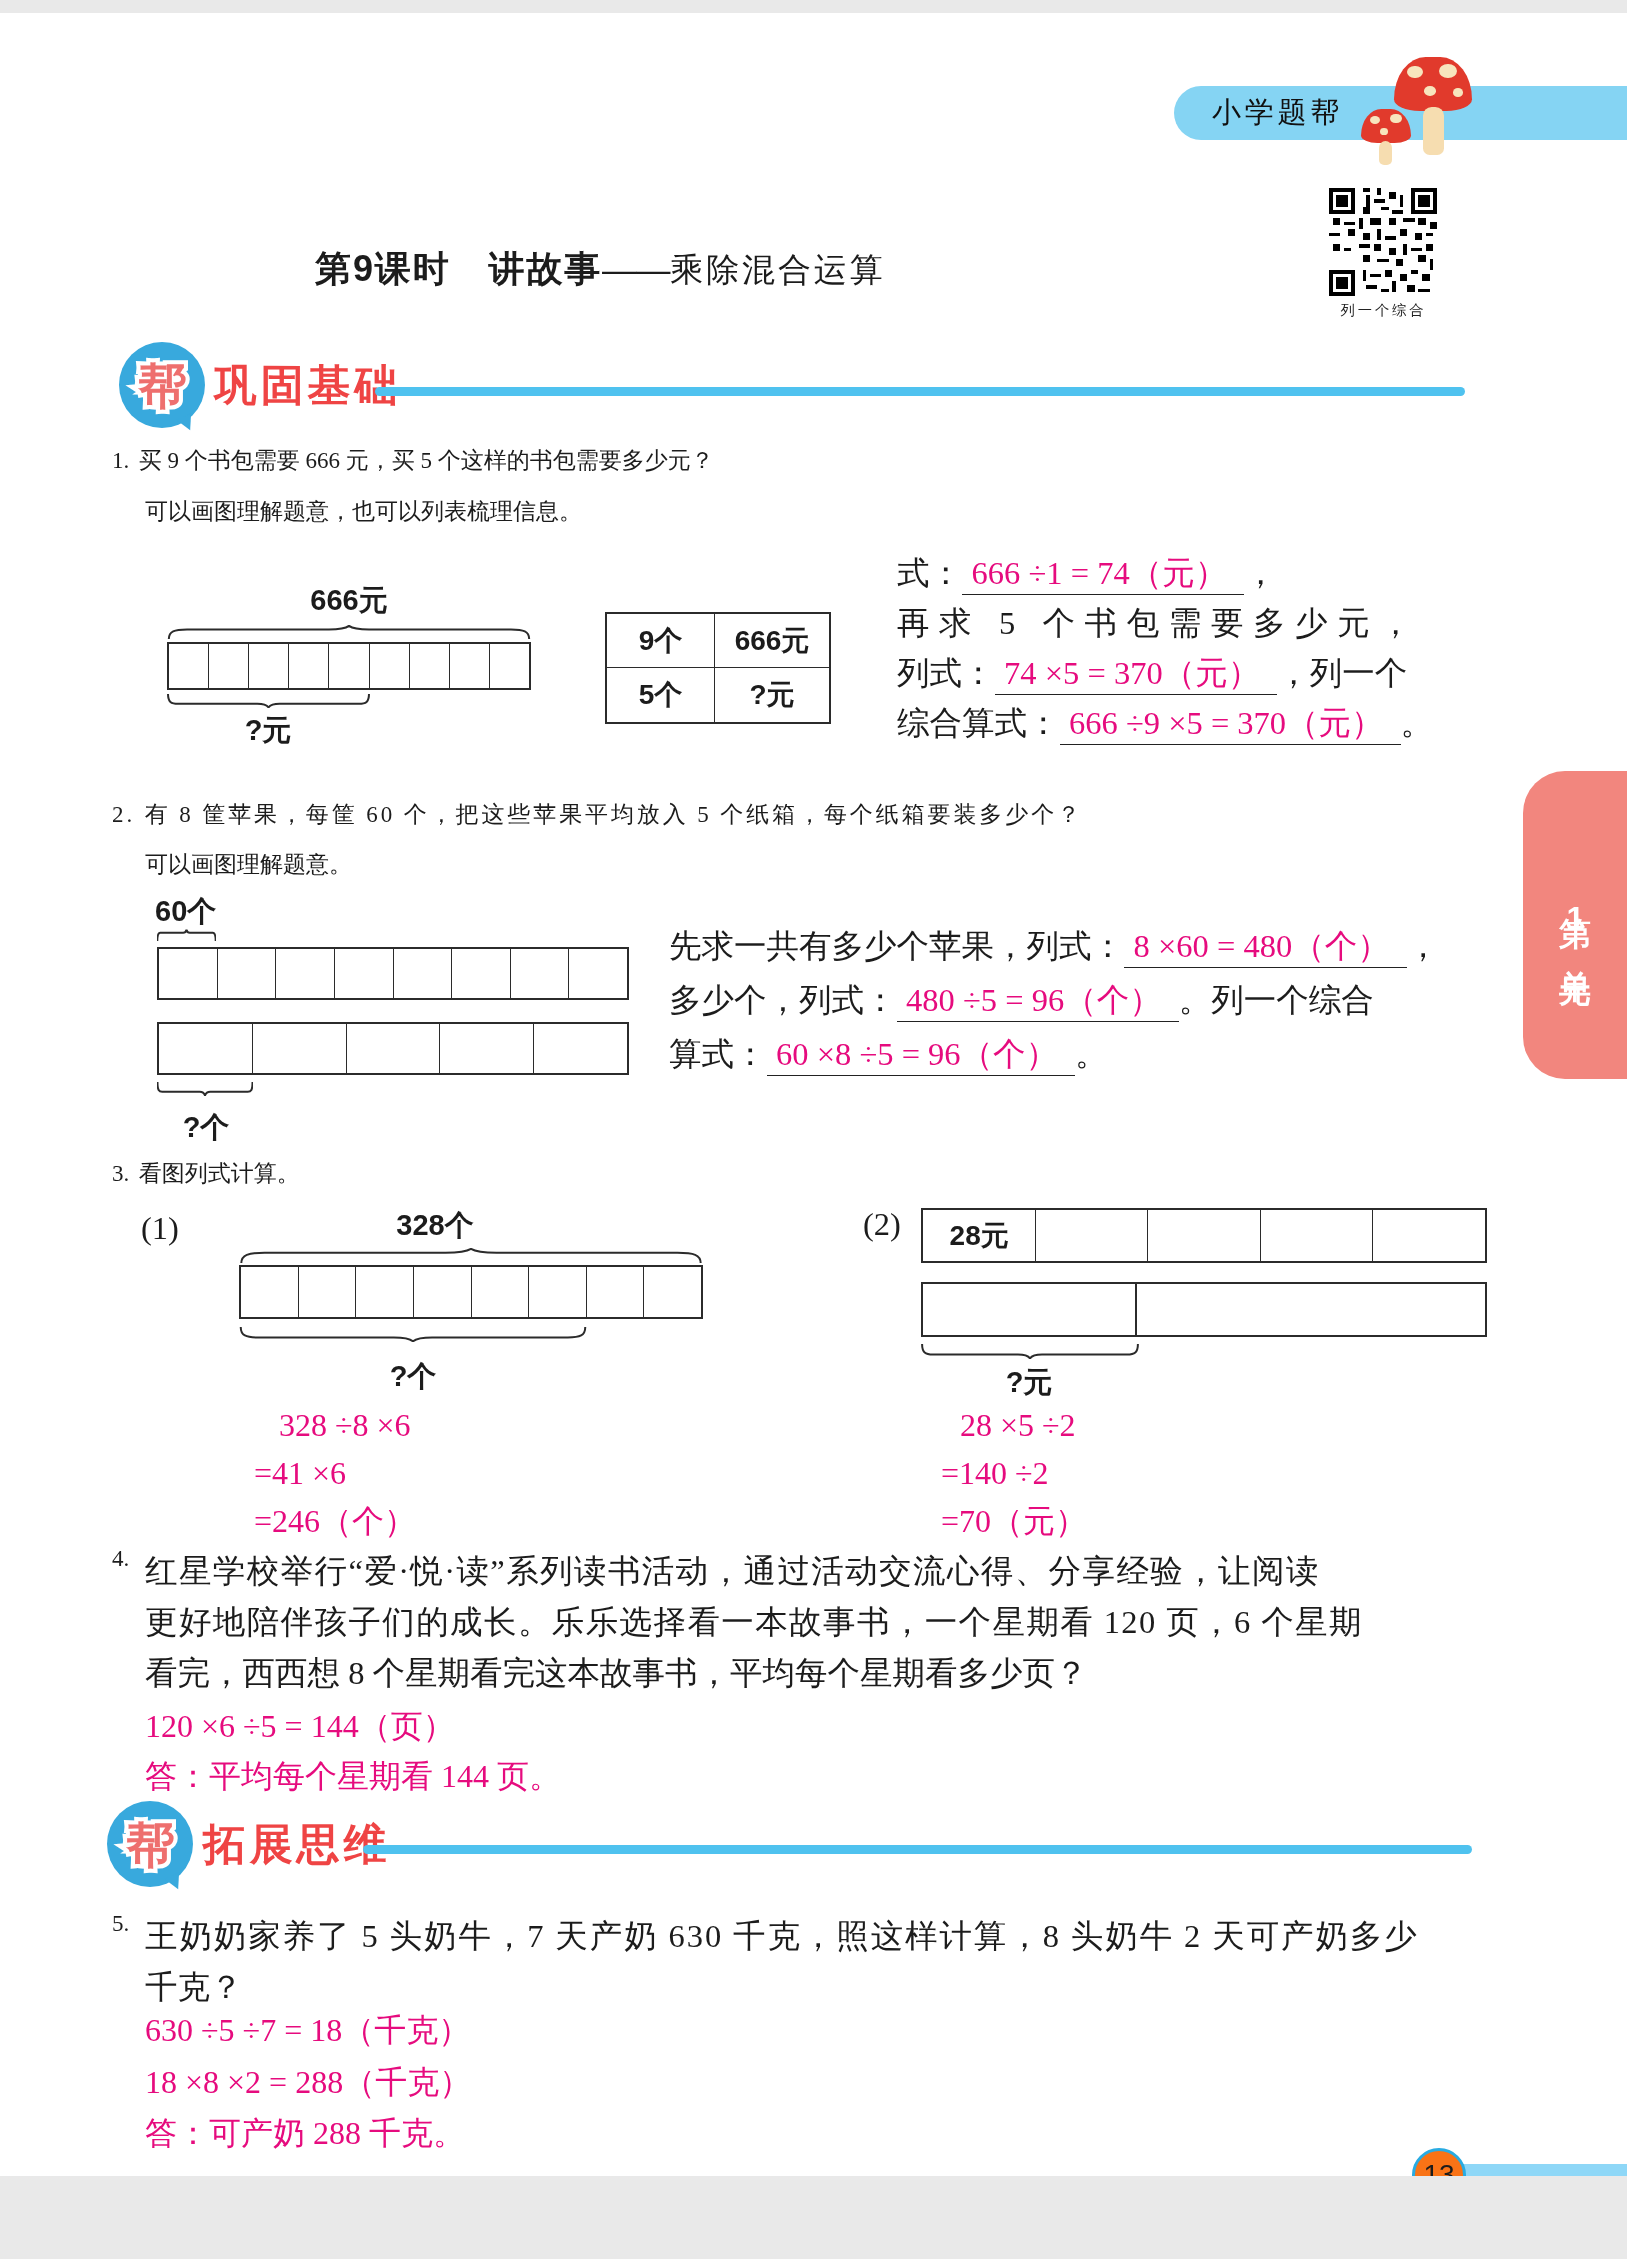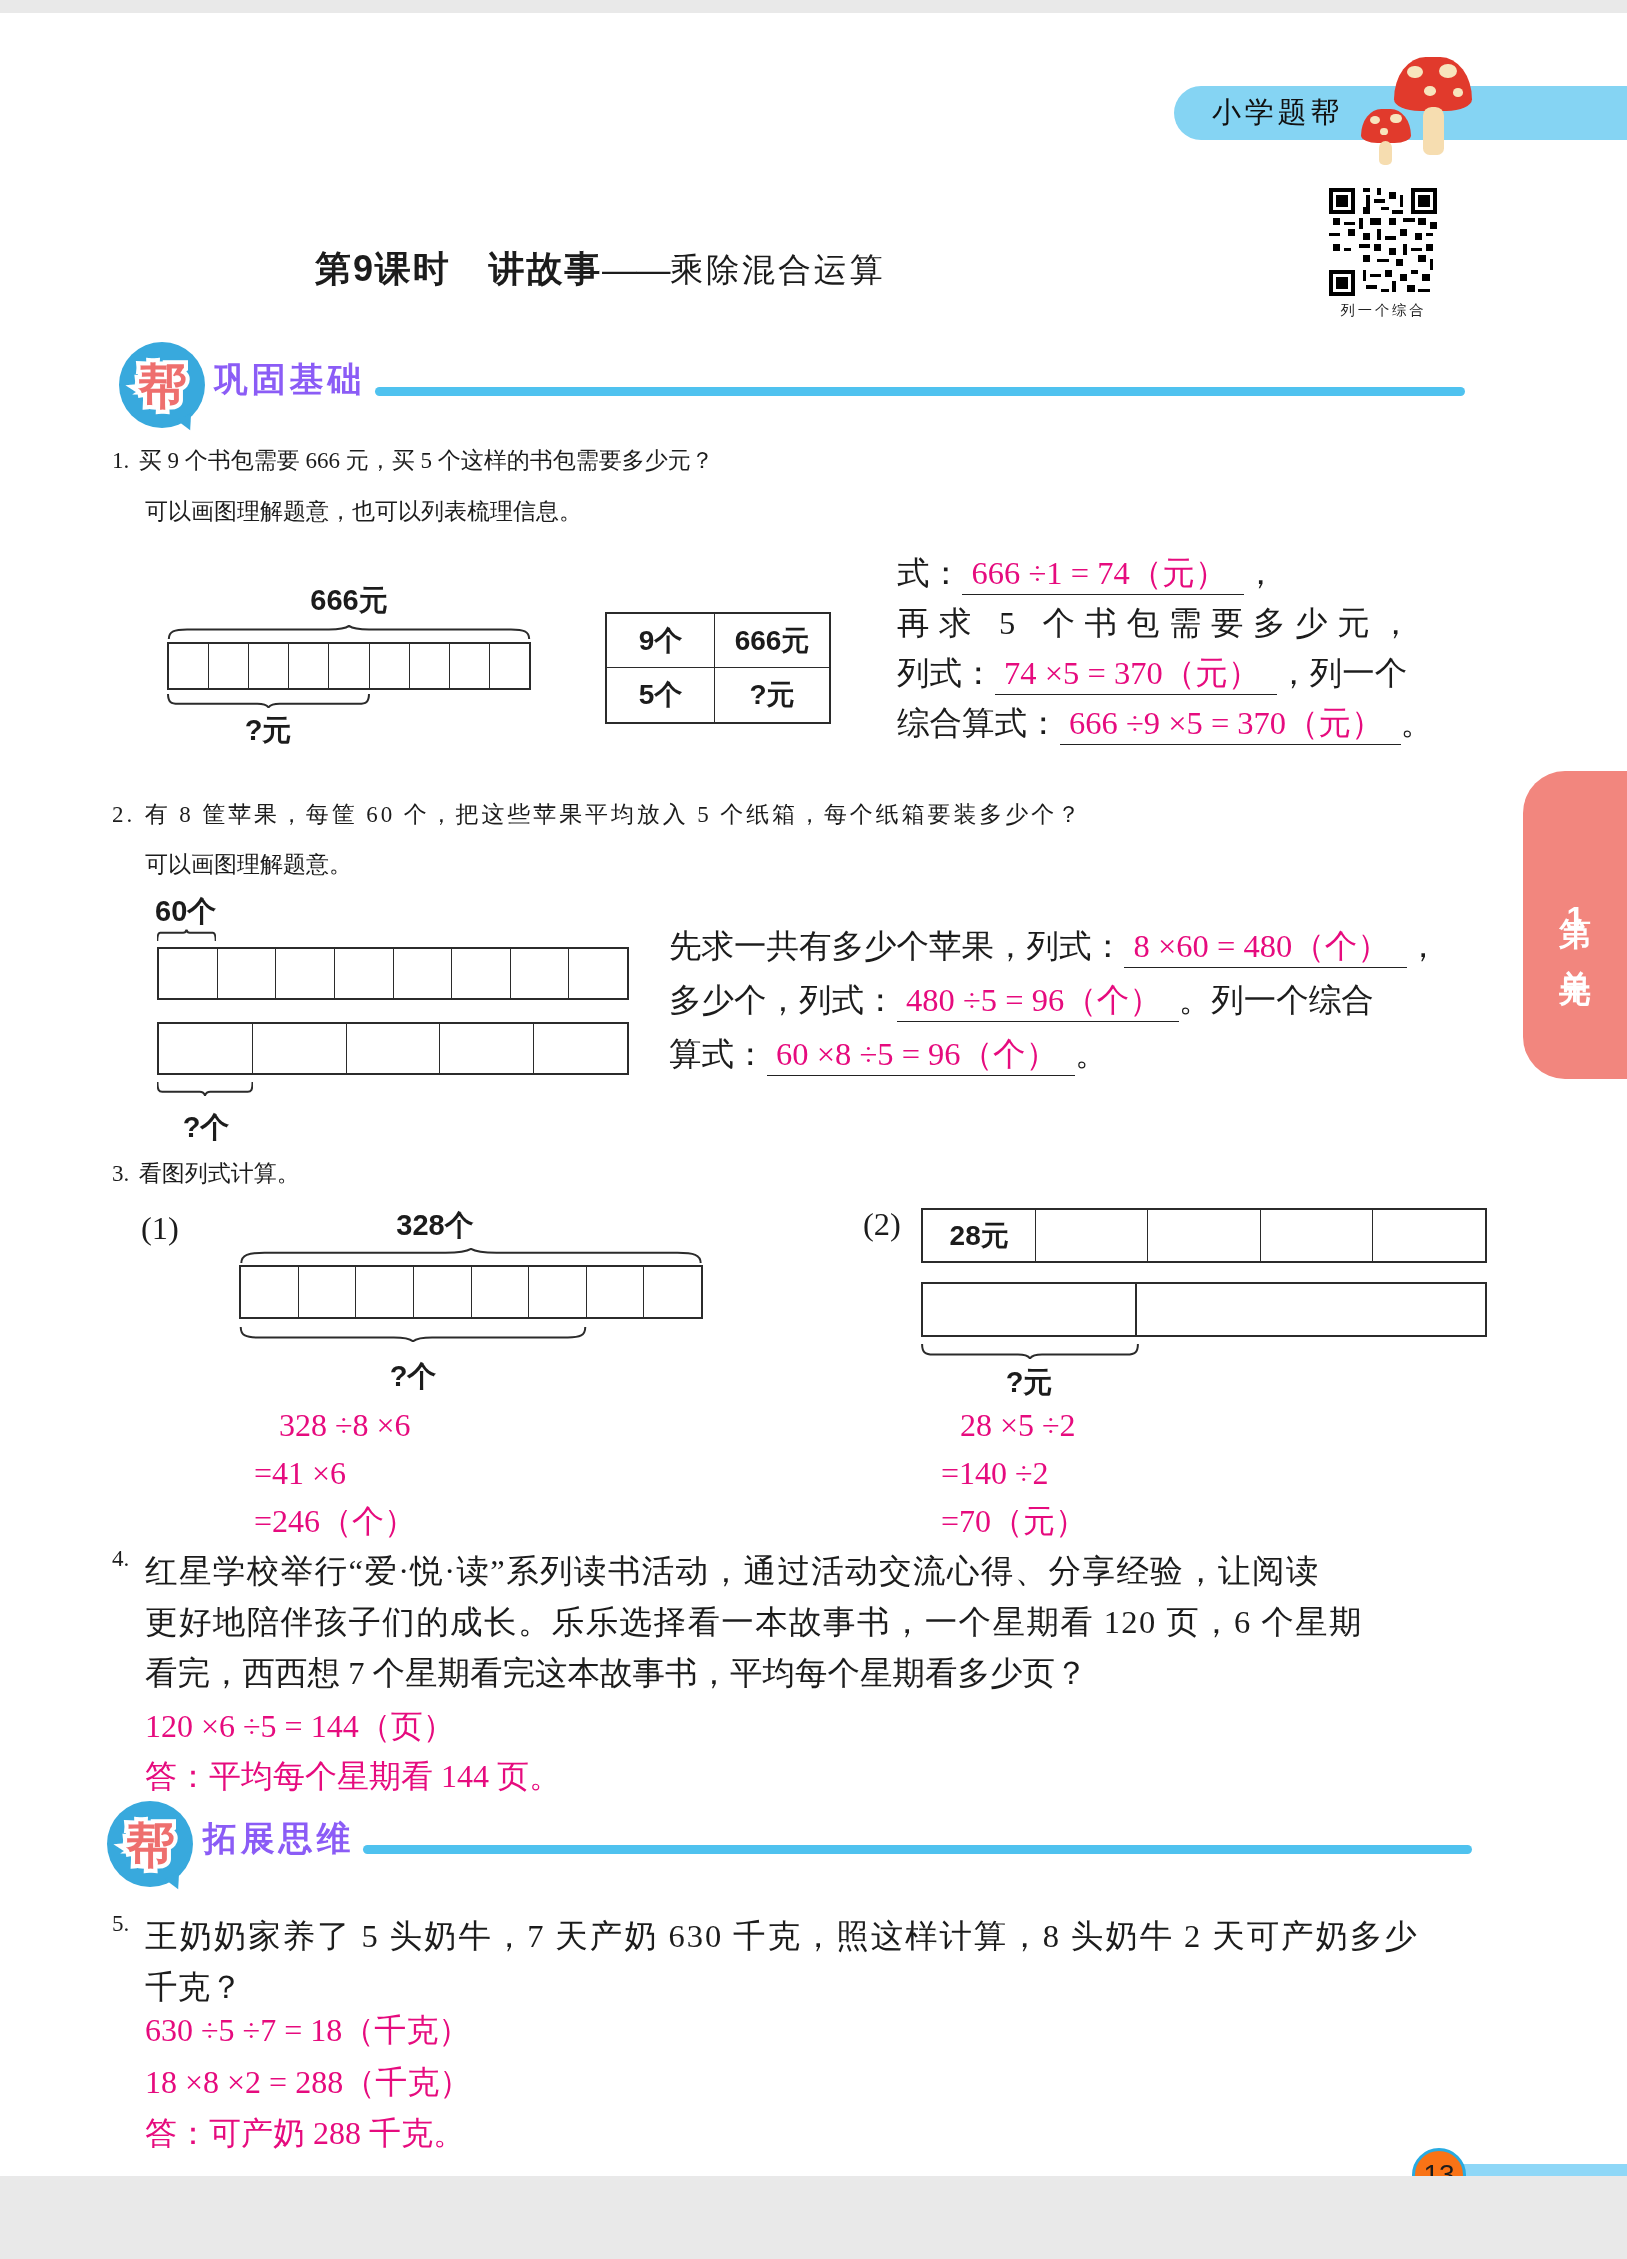--- a/index.html
+++ b/index.html
@@ -22,22 +22,22 @@
   .titleBold{font-family:"Liberation Sans",sans-serif;font-weight:700;font-size:36px;letter-spacing:1.9px}
   .titleDash{font-size:34px;font-weight:700}
   .titleScript{font-size:33px;font-family:"Liberation Serif",serif;letter-spacing:2.9px}
   
   .blob{position:absolute;width:86px;height:86px;border-radius:50%;background:#38a9dd;display:flex;
         align-items:center;justify-content:center}
   .blob:after{content:"";position:absolute;bottom:-2.9px;right:9.6px;width:0;height:0;
         border-left:8.6px solid transparent;border-right:8.6px solid transparent;border-top:15.3px solid #38a9dd;
         transform:rotate(-25deg)}
   .badgeSvg{width:75px;height:75px}
-  .secLabel{position:absolute;font-family:Liberation Sans, sans-serif;font-weight:700;font-size:34px;
-            color:#8b5cf6;letter-spacing:3.8px;white-space:nowrap}
+  .secLabel{position:absolute;font-family:Liberation Sans, sans-serif;font-weight:700;font-size:43px;
+            color:#ef4444;letter-spacing:3.8px;white-space:nowrap}
   .secLine{position:absolute;height:8.6px;border-radius:4.8px;background:#4fc2ef}
   
   .bodyline{position:absolute;font-size:23px;white-space:nowrap}
   .numSpan{margin-right:9.6px}
   .lines{position:absolute;font-size:32.5px}
   .lines > div{white-space:nowrap}
   .workline{position:absolute;font-size:32px;color:#e60b7e;white-space:nowrap}
   .workblock{position:absolute;font-size:32px;color:#e60b7e;line-height:48px}
   .workblock > div{white-space:nowrap}
   .fml{color:#e60b7e;border-bottom:1.9px solid #222;padding:0 17px 2.9px 9.6px;white-space:nowrap}
@@ -302,21 +302,21 @@
   <div class="workblock" style="left:941px;top:1388px">
     <div style="margin-left:19px">28 ×5 ÷2</div>
     <div>=140 ÷2</div>
     <div>=70（元）</div>
   </div>
 
   <div class="bodyline" style="left:112px;top:1533px">4.</div>
   <div class="lines" style="left:145px;top:1533px;width:1348px;line-height:51px">
     <div class="ls1">红星学校举行“爱·悦·读”系列读书活动，通过活动交流心得、分享经验，让阅读</div>
     <div class="ls1">更好地陪伴孩子们的成长。乐乐选择看一本故事书，一个星期看 120 页，6 个星期</div>
-    <div>看完，西西想 7 个星期看完这本故事书，平均每个星期看多少页？</div>
+    <div>看完，西西想 8 个星期看完这本故事书，平均每个星期看多少页？</div>
   </div>
   <div class="workline" style="left:145px;top:1692px">120 ×6 ÷5 = 144（页）</div>
   <div class="workline" style="left:145px;top:1742px">答：平均每个星期看 144 页。</div>
 
   <div class="blob" style="left:107px;top:1788px">
     <svg class="badgeSvg" viewBox="0 0 64 64">
       <text x="32" y="47" text-anchor="middle" font-family="Liberation Sans,sans-serif" font-weight="bold" font-size="42" fill="#ee6f6e" stroke="#ffffff" stroke-width="7" paint-order="stroke">帮</text>
     </svg>
   </div>
   <div class="secLabel" style="left:203px;top:1803px">拓展思维</div>

